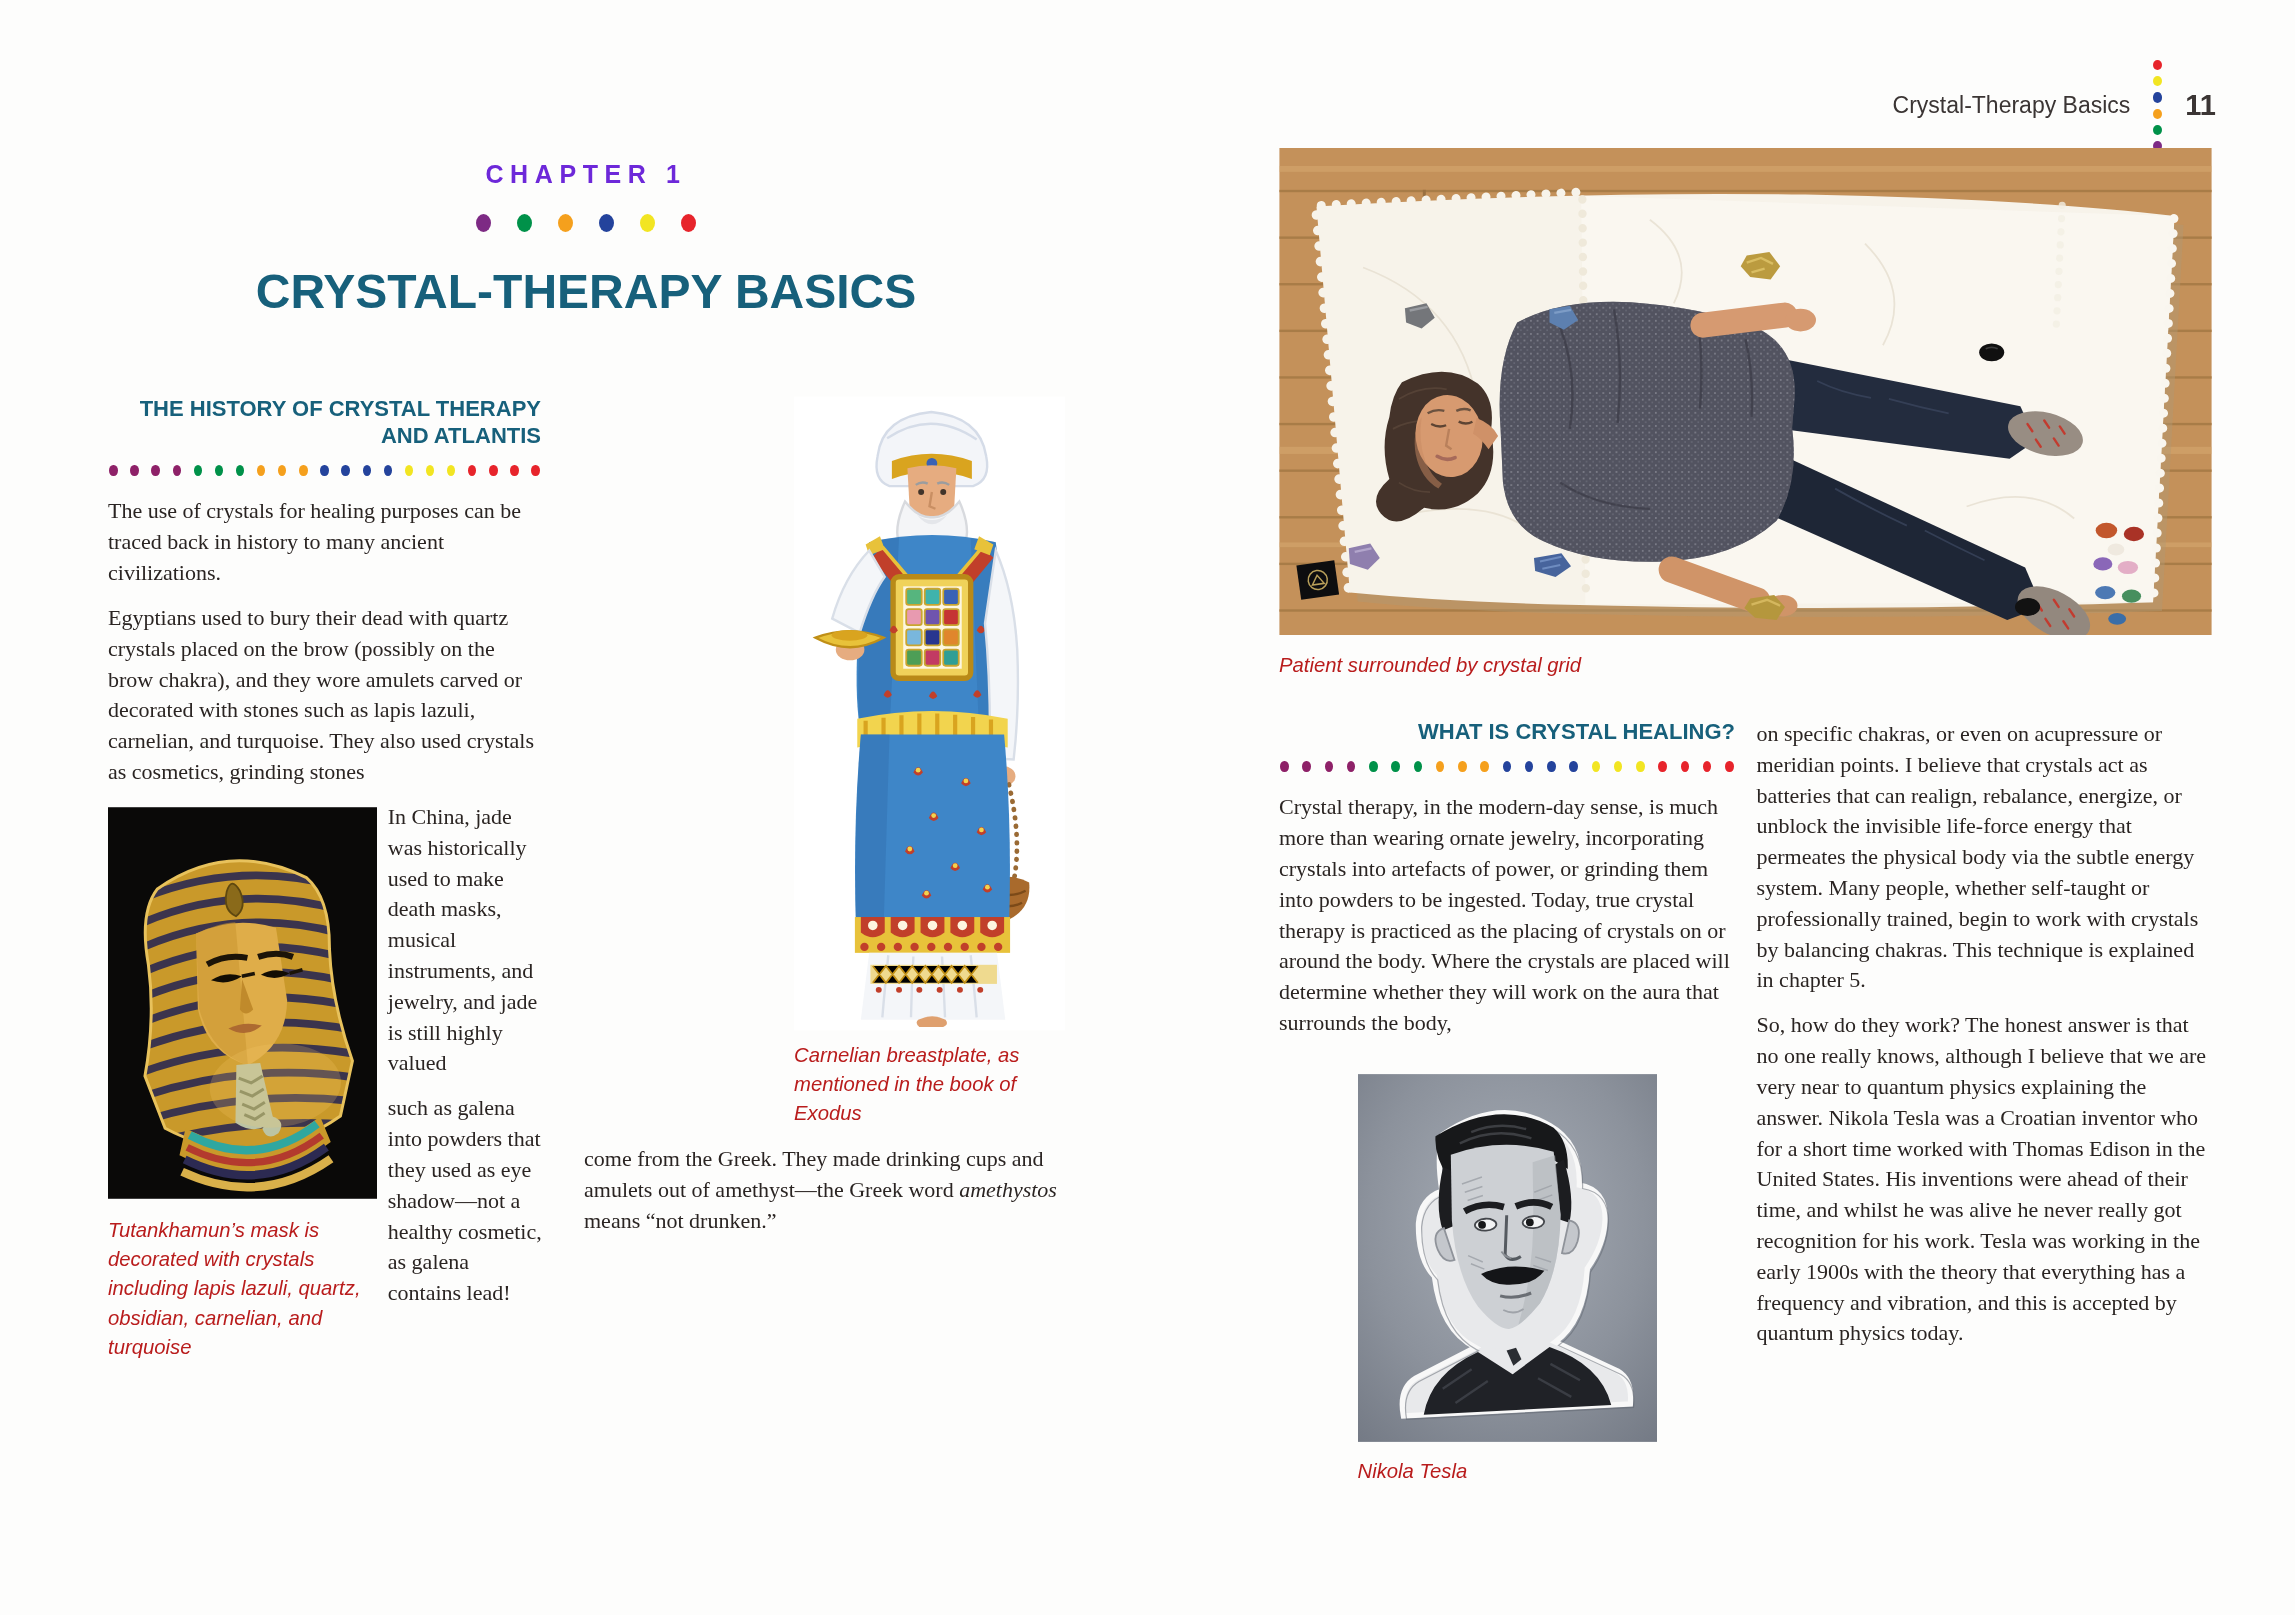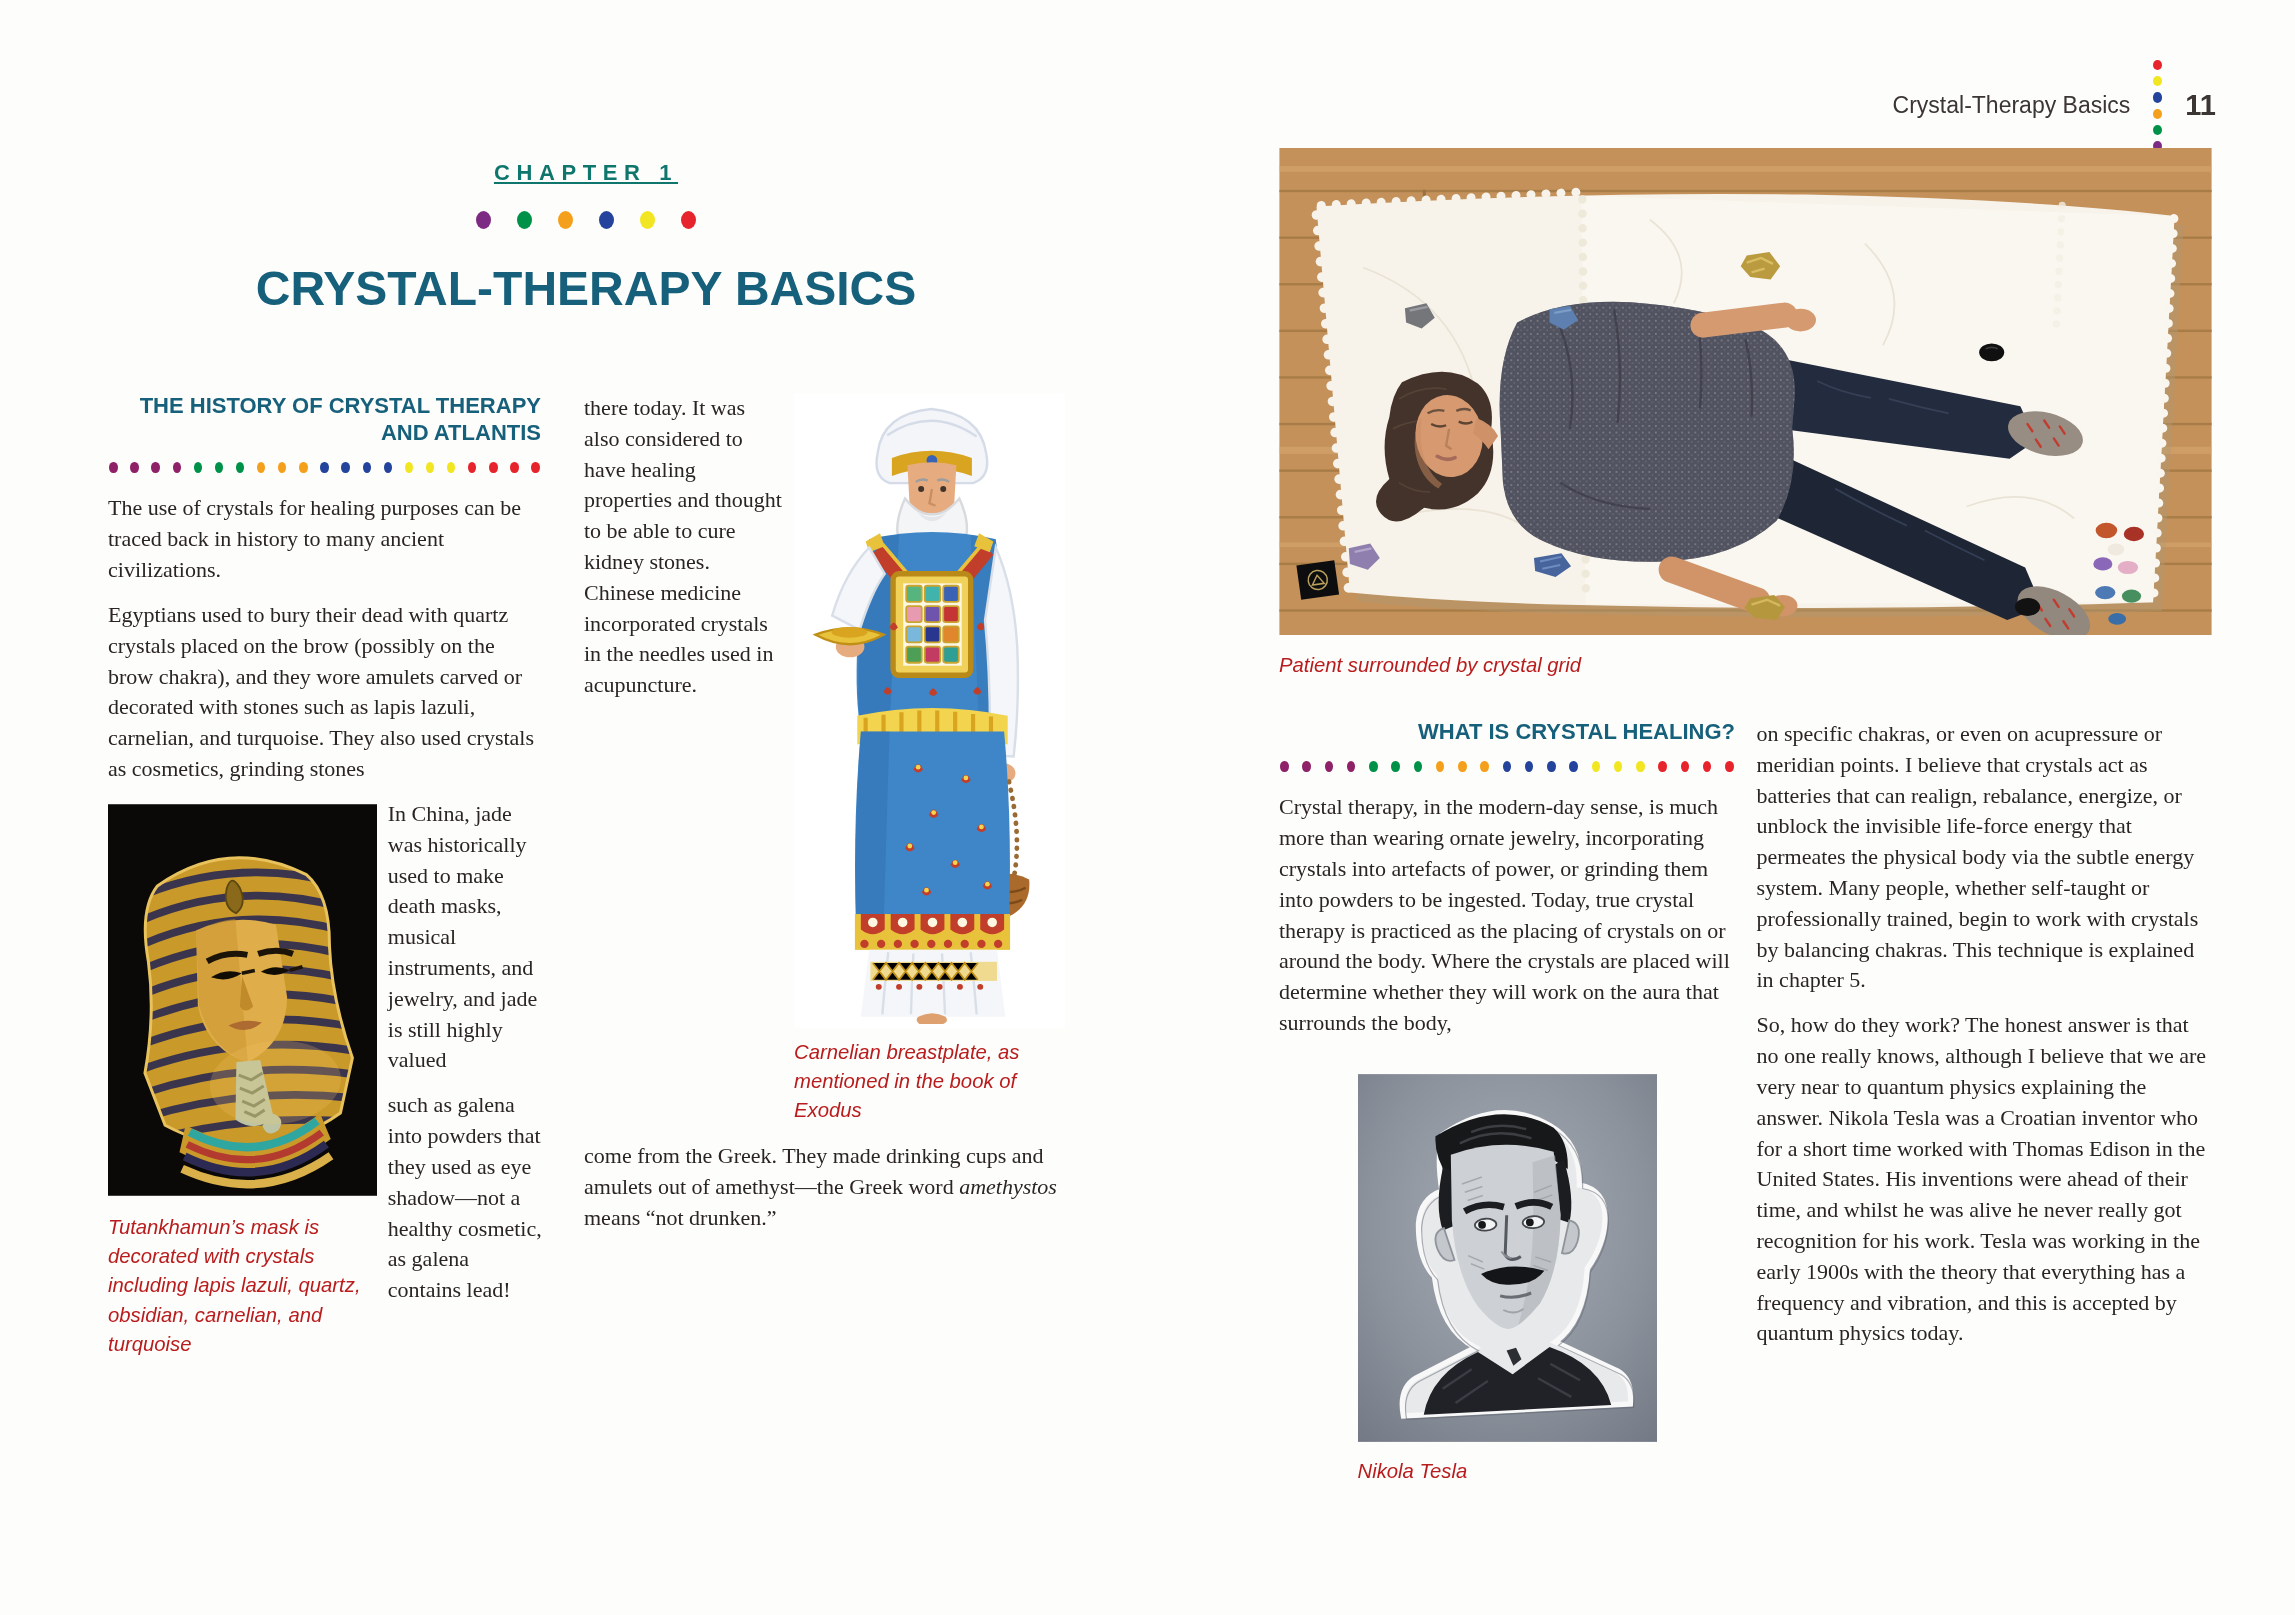--- a/index.html
+++ b/index.html
@@ -13,22 +13,22 @@
   .rh-dots{display:flex;flex-direction:column;gap:6px;}
   .rh-dots .dot{width:9px;height:10.2px;}
   .rh-page{font-size:29px;font-weight:bold;color:#3b3534;}
 
   .dots{display:flex;}
   .dot{border-radius:50%;flex:none;display:inline-block;}
 
   
   .left-page{position:absolute;left:108px;top:160px;width:956px;}
   .chapter-head{text-align:center;margin-bottom:77px;}
-  .chapter-label{font-family:"Liberation Sans",sans-serif;font-weight:bold;font-size:22px;
-                 letter-spacing:6.6px;color:#0f766e;text-decoration:underline;}
+  .chapter-label{font-family:"Liberation Sans",sans-serif;font-weight:bold;font-size:25px;
+                 letter-spacing:6.6px;color:#6d28d9;}
   .chapter-dots{justify-content:center;gap:26px;margin-top:25px;}
   .chapter-dots .dot{width:15px;height:18px;}
   .chapter-title{font-family:"Liberation Sans",sans-serif;font-weight:bold;font-size:48px;
                  letter-spacing:0;color:#17607b;margin:32px 0 0;}
 
   .columns{display:flex;}
   .left-page .columns{gap:43px;}
   .col-a{width:433px;flex:none;}
   .col-b{width:480px;flex:none;}
 
@@ -196,21 +196,20 @@
           <div class="wrap-col">
             <p>In China, jade was historically used to make death masks, musical instruments, and jewelry, and jade is still highly valued</p>
             <p>such as galena into powders that they used as eye shadow—not a healthy cosmetic, as galena contains lead!</p>
           </div>
         </div>
       </div>
 
       <div class="col col-b">
         <div class="wrap-row" style="margin-top:0;gap:12px;">
           <div class="narrow-col">
-            <p>there today. It was also considered to have healing properties and thought to be able to cure kidney stones. Chinese medicine incorporated crystals in the needles used in acupuncture.</p>
           </div>
           <figure class="priest-fig">
 
             <svg width="271" height="635" viewBox="0 0 454 1062">
               <rect width="454" height="1062" fill="#ffffff"></rect>
 
               <path d="M140,100 Q148,34 230,26 Q312,34 322,100 Q330,140 300,150 L160,150 Q132,140 140,100 Z" fill="#f3f5f9" stroke="#d5dce8" stroke-width="4"></path>
               <path d="M156,70 Q230,20 306,72" fill="none" stroke="#d5dce8" stroke-width="4"></path>
               <path d="M164,108 Q230,84 298,108 L298,138 Q230,114 164,138 Z" fill="#d9a41f"></path>
               <circle cx="231" cy="112" r="9" fill="#3a62b5"></circle>

